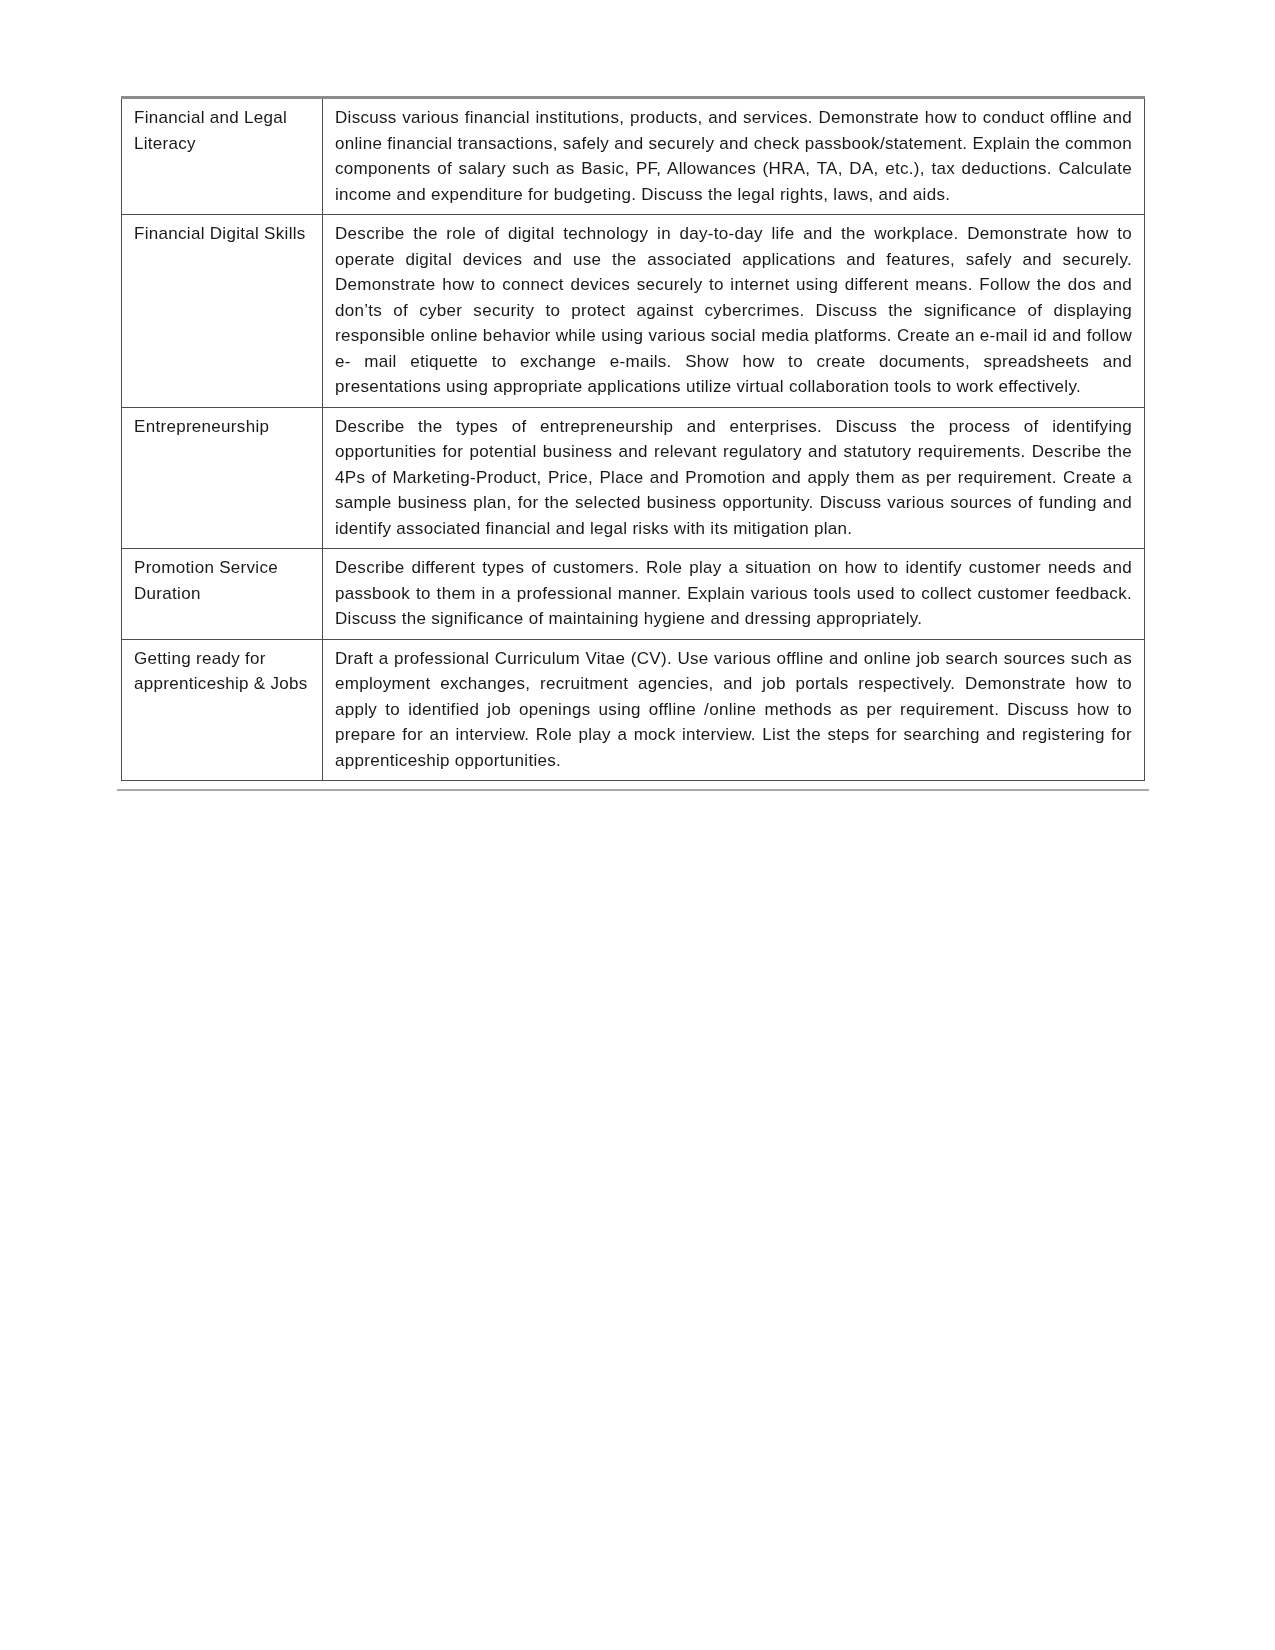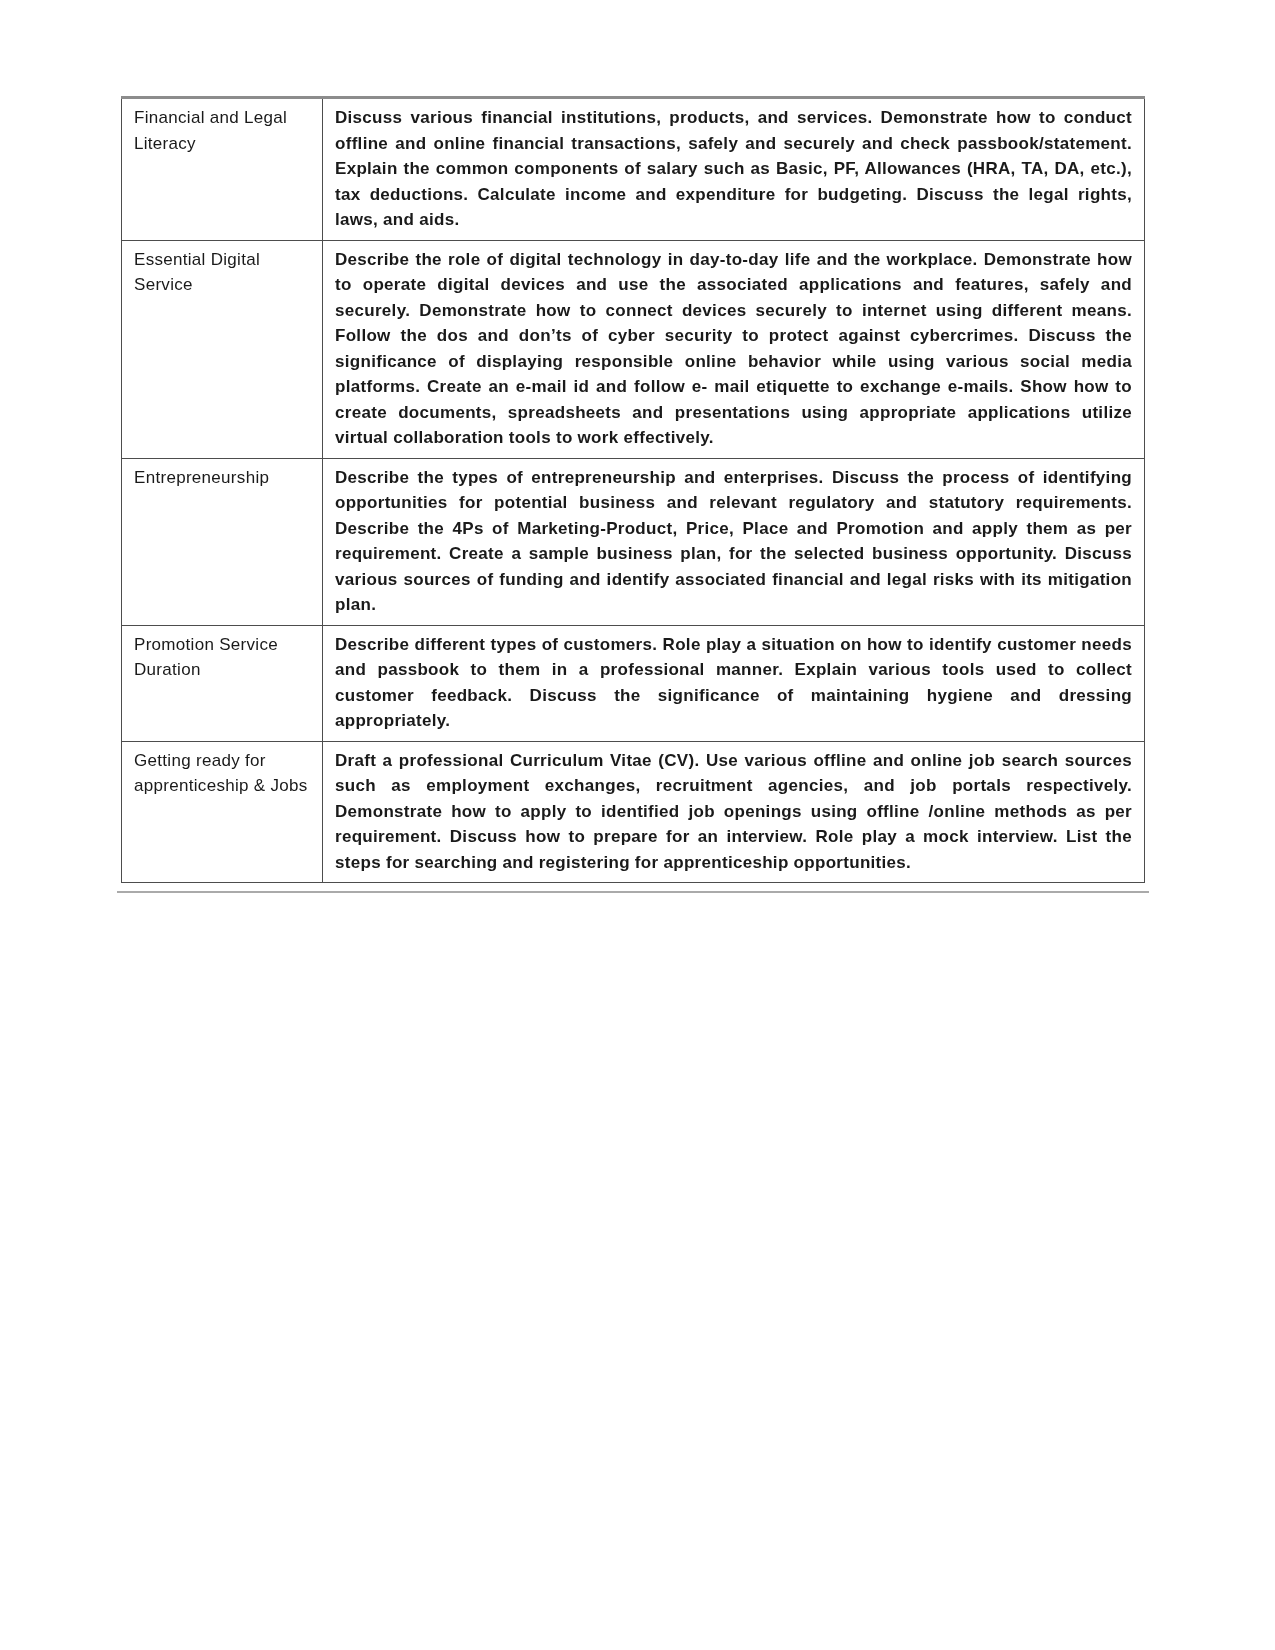--- a/index.html
+++ b/index.html
@@ -37,21 +37,20 @@
   
   table.doc-table tr:first-child td {
     border-top: 3px solid #8c8c8c;
   }
   td.topic-cell {
     width: 176px;
     text-align: left;
   }
   td.desc-cell {
     text-align: justify;
-    font-weight: bold;
   }
   .below-line {
     position: absolute;
     left: -4px;
     right: -4px;
     height: 2px;
     background: #aaaaaa;
     margin-top: 8px;
   }
 </style>
@@ -59,21 +58,21 @@
 <body>
 
 <div class="doc-table-wrap">
   <table class="doc-table">
     <tbody>
       <tr>
         <td class="topic-cell">Financial and Legal Literacy</td>
         <td class="desc-cell">Discuss various financial institutions, products, and services. Demonstrate how to conduct offline and online financial transactions, safely and securely and check passbook/statement. Explain the common components of salary such as Basic, PF, Allowances (HRA, TA, DA, etc.), tax deductions. Calculate income and expenditure for budgeting. Discuss the legal rights, laws, and aids.</td>
       </tr>
       <tr>
-        <td class="topic-cell">Essential Digital Service</td>
+        <td class="topic-cell">Financial Digital Skills</td>
         <td class="desc-cell">Describe the role of digital technology in day-to-day life and the workplace. Demonstrate how to operate digital devices and use the associated applications and features, safely and securely. Demonstrate how to connect devices securely to internet using different means. Follow the dos and don’ts of cyber security to protect against cybercrimes. Discuss the significance of displaying responsible online behavior while using various social media platforms. Create an e-mail id and follow e- mail etiquette to exchange e-mails. Show how to create documents, spreadsheets and presentations using appropriate applications utilize virtual collaboration tools to work effectively.</td>
       </tr>
       <tr>
         <td class="topic-cell">Entrepreneurship</td>
         <td class="desc-cell">Describe the types of entrepreneurship and enterprises. Discuss the process of identifying opportunities for potential business and relevant regulatory and statutory requirements. Describe the 4Ps of Marketing-Product, Price, Place and Promotion and apply them as per requirement. Create a sample business plan, for the selected business opportunity. Discuss various sources of funding and identify associated financial and legal risks with its mitigation plan.</td>
       </tr>
       <tr>
         <td class="topic-cell">Promotion Service Duration</td>
         <td class="desc-cell">Describe different types of customers. Role play a situation on how to identify customer needs and passbook to them in a professional manner. Explain various tools used to collect customer feedback. Discuss the significance of maintaining hygiene and dressing appropriately.</td>
       </tr>

